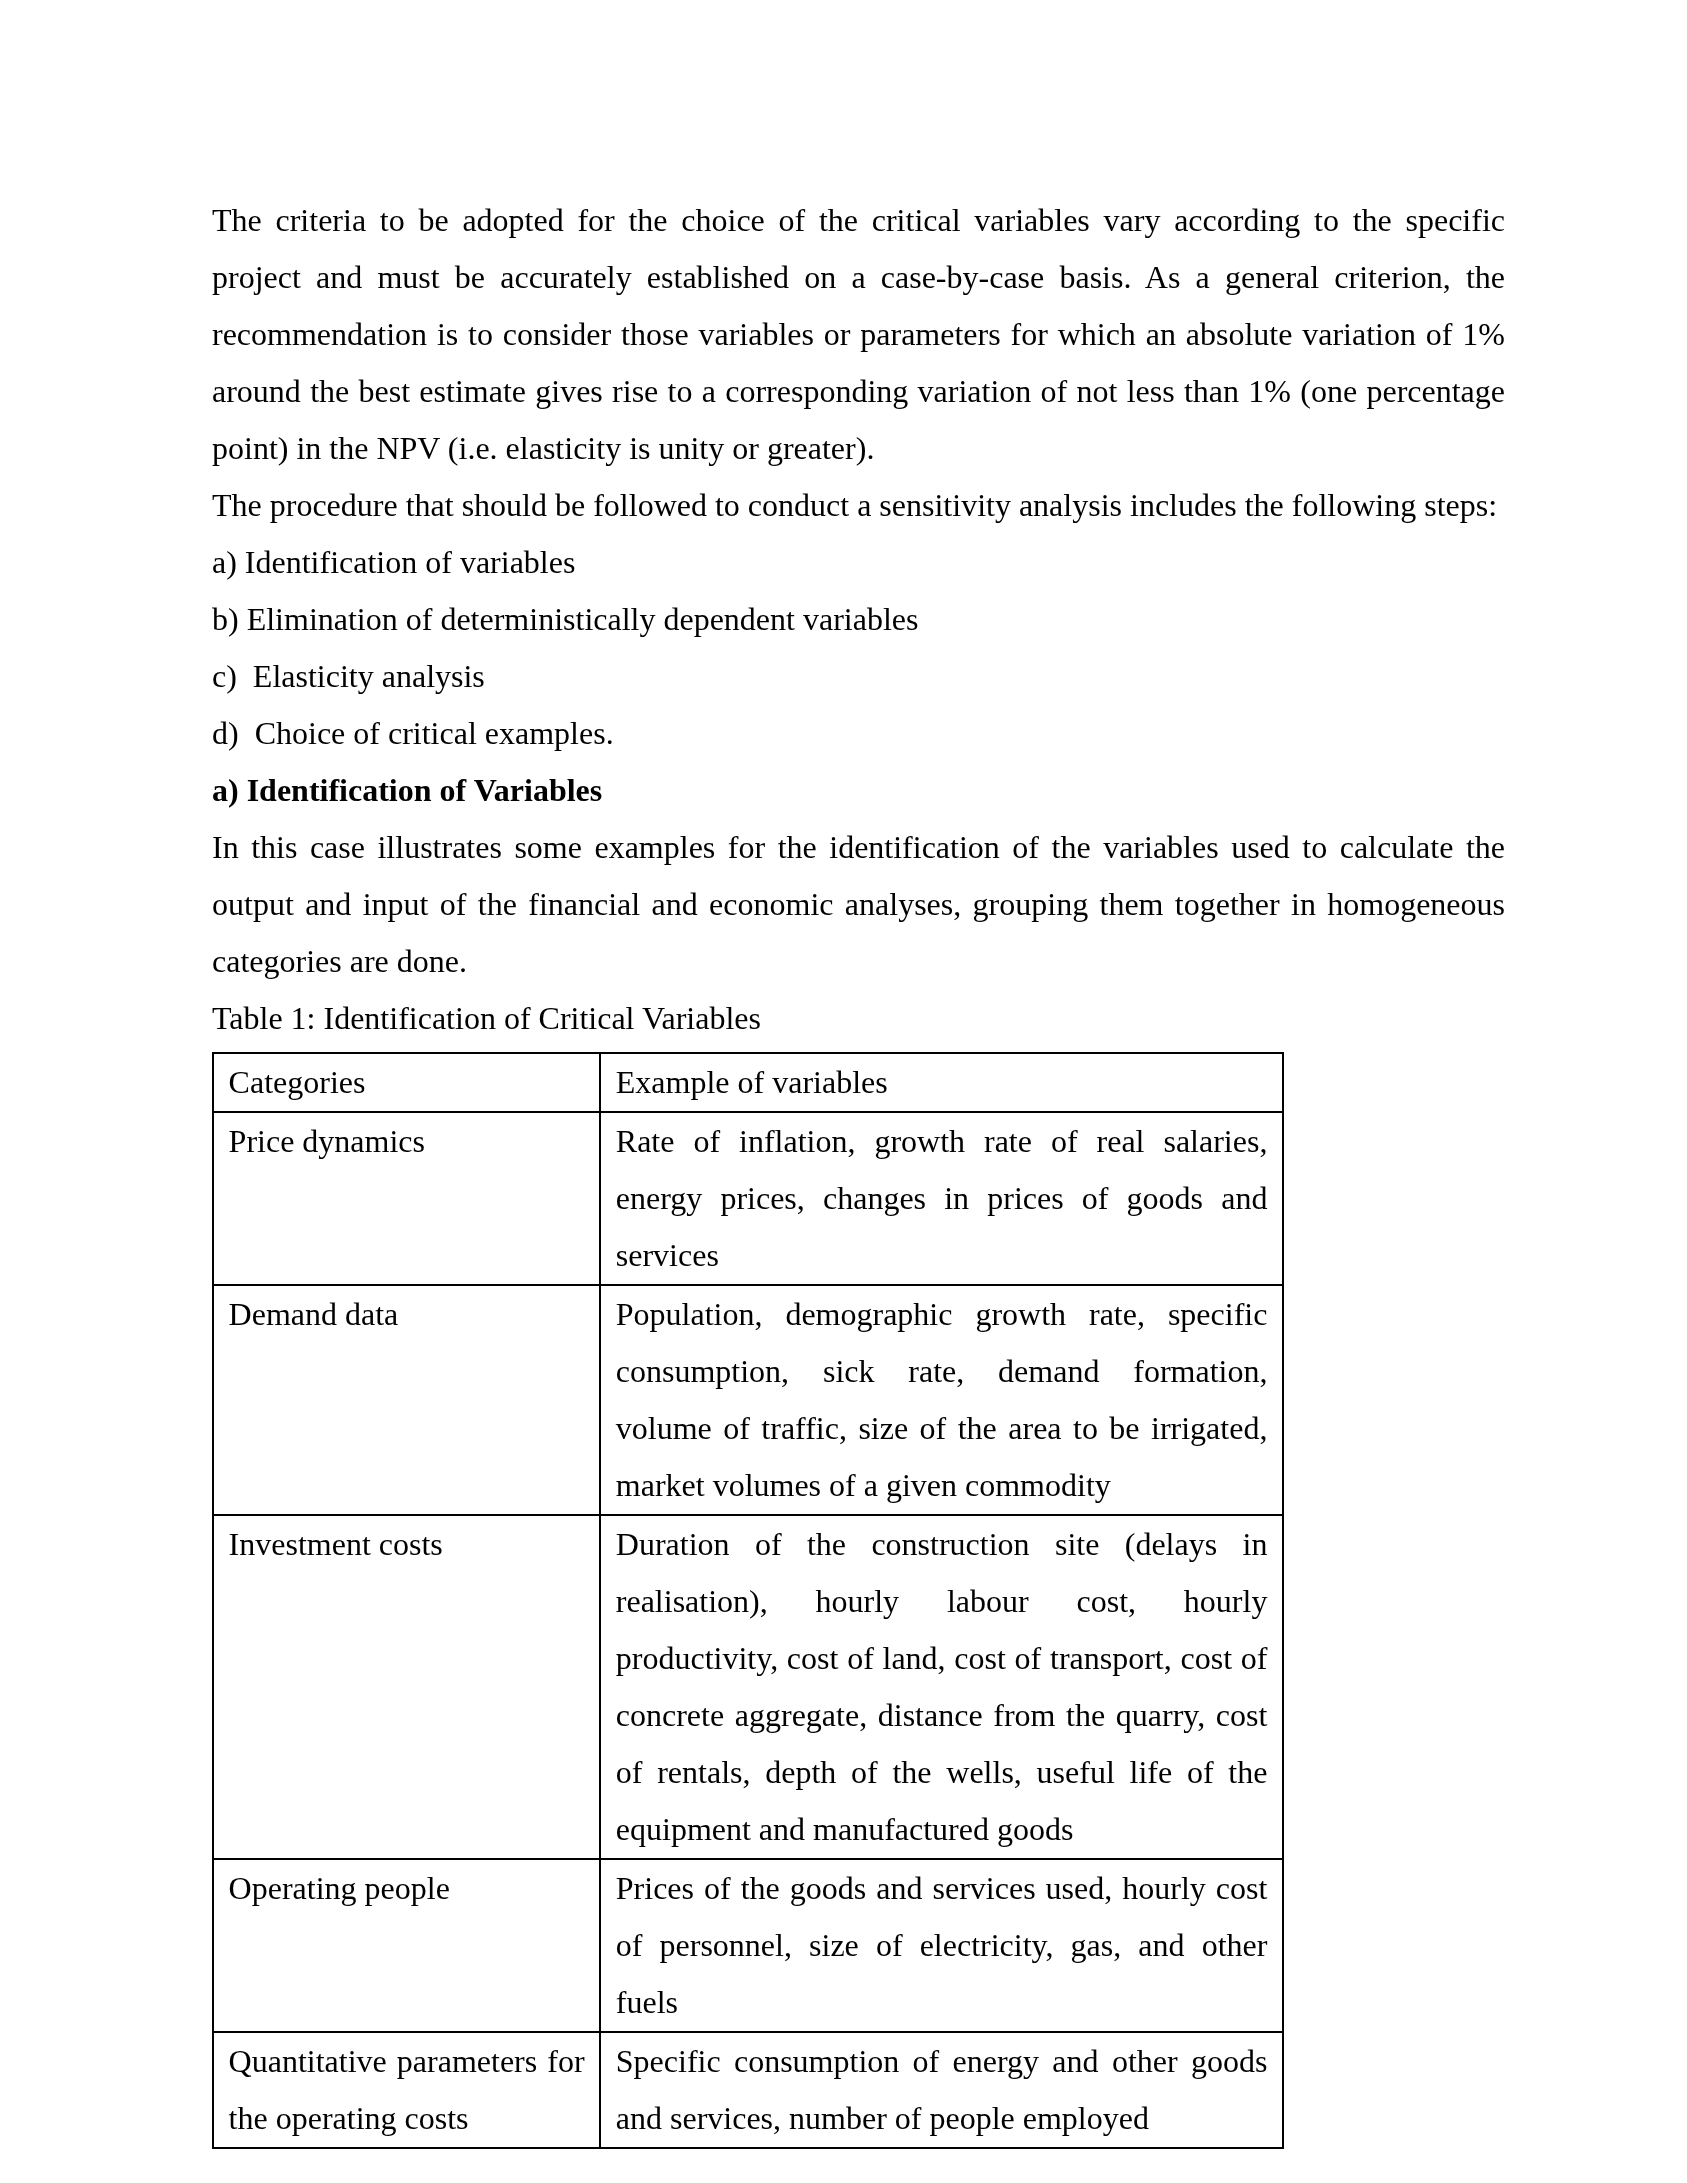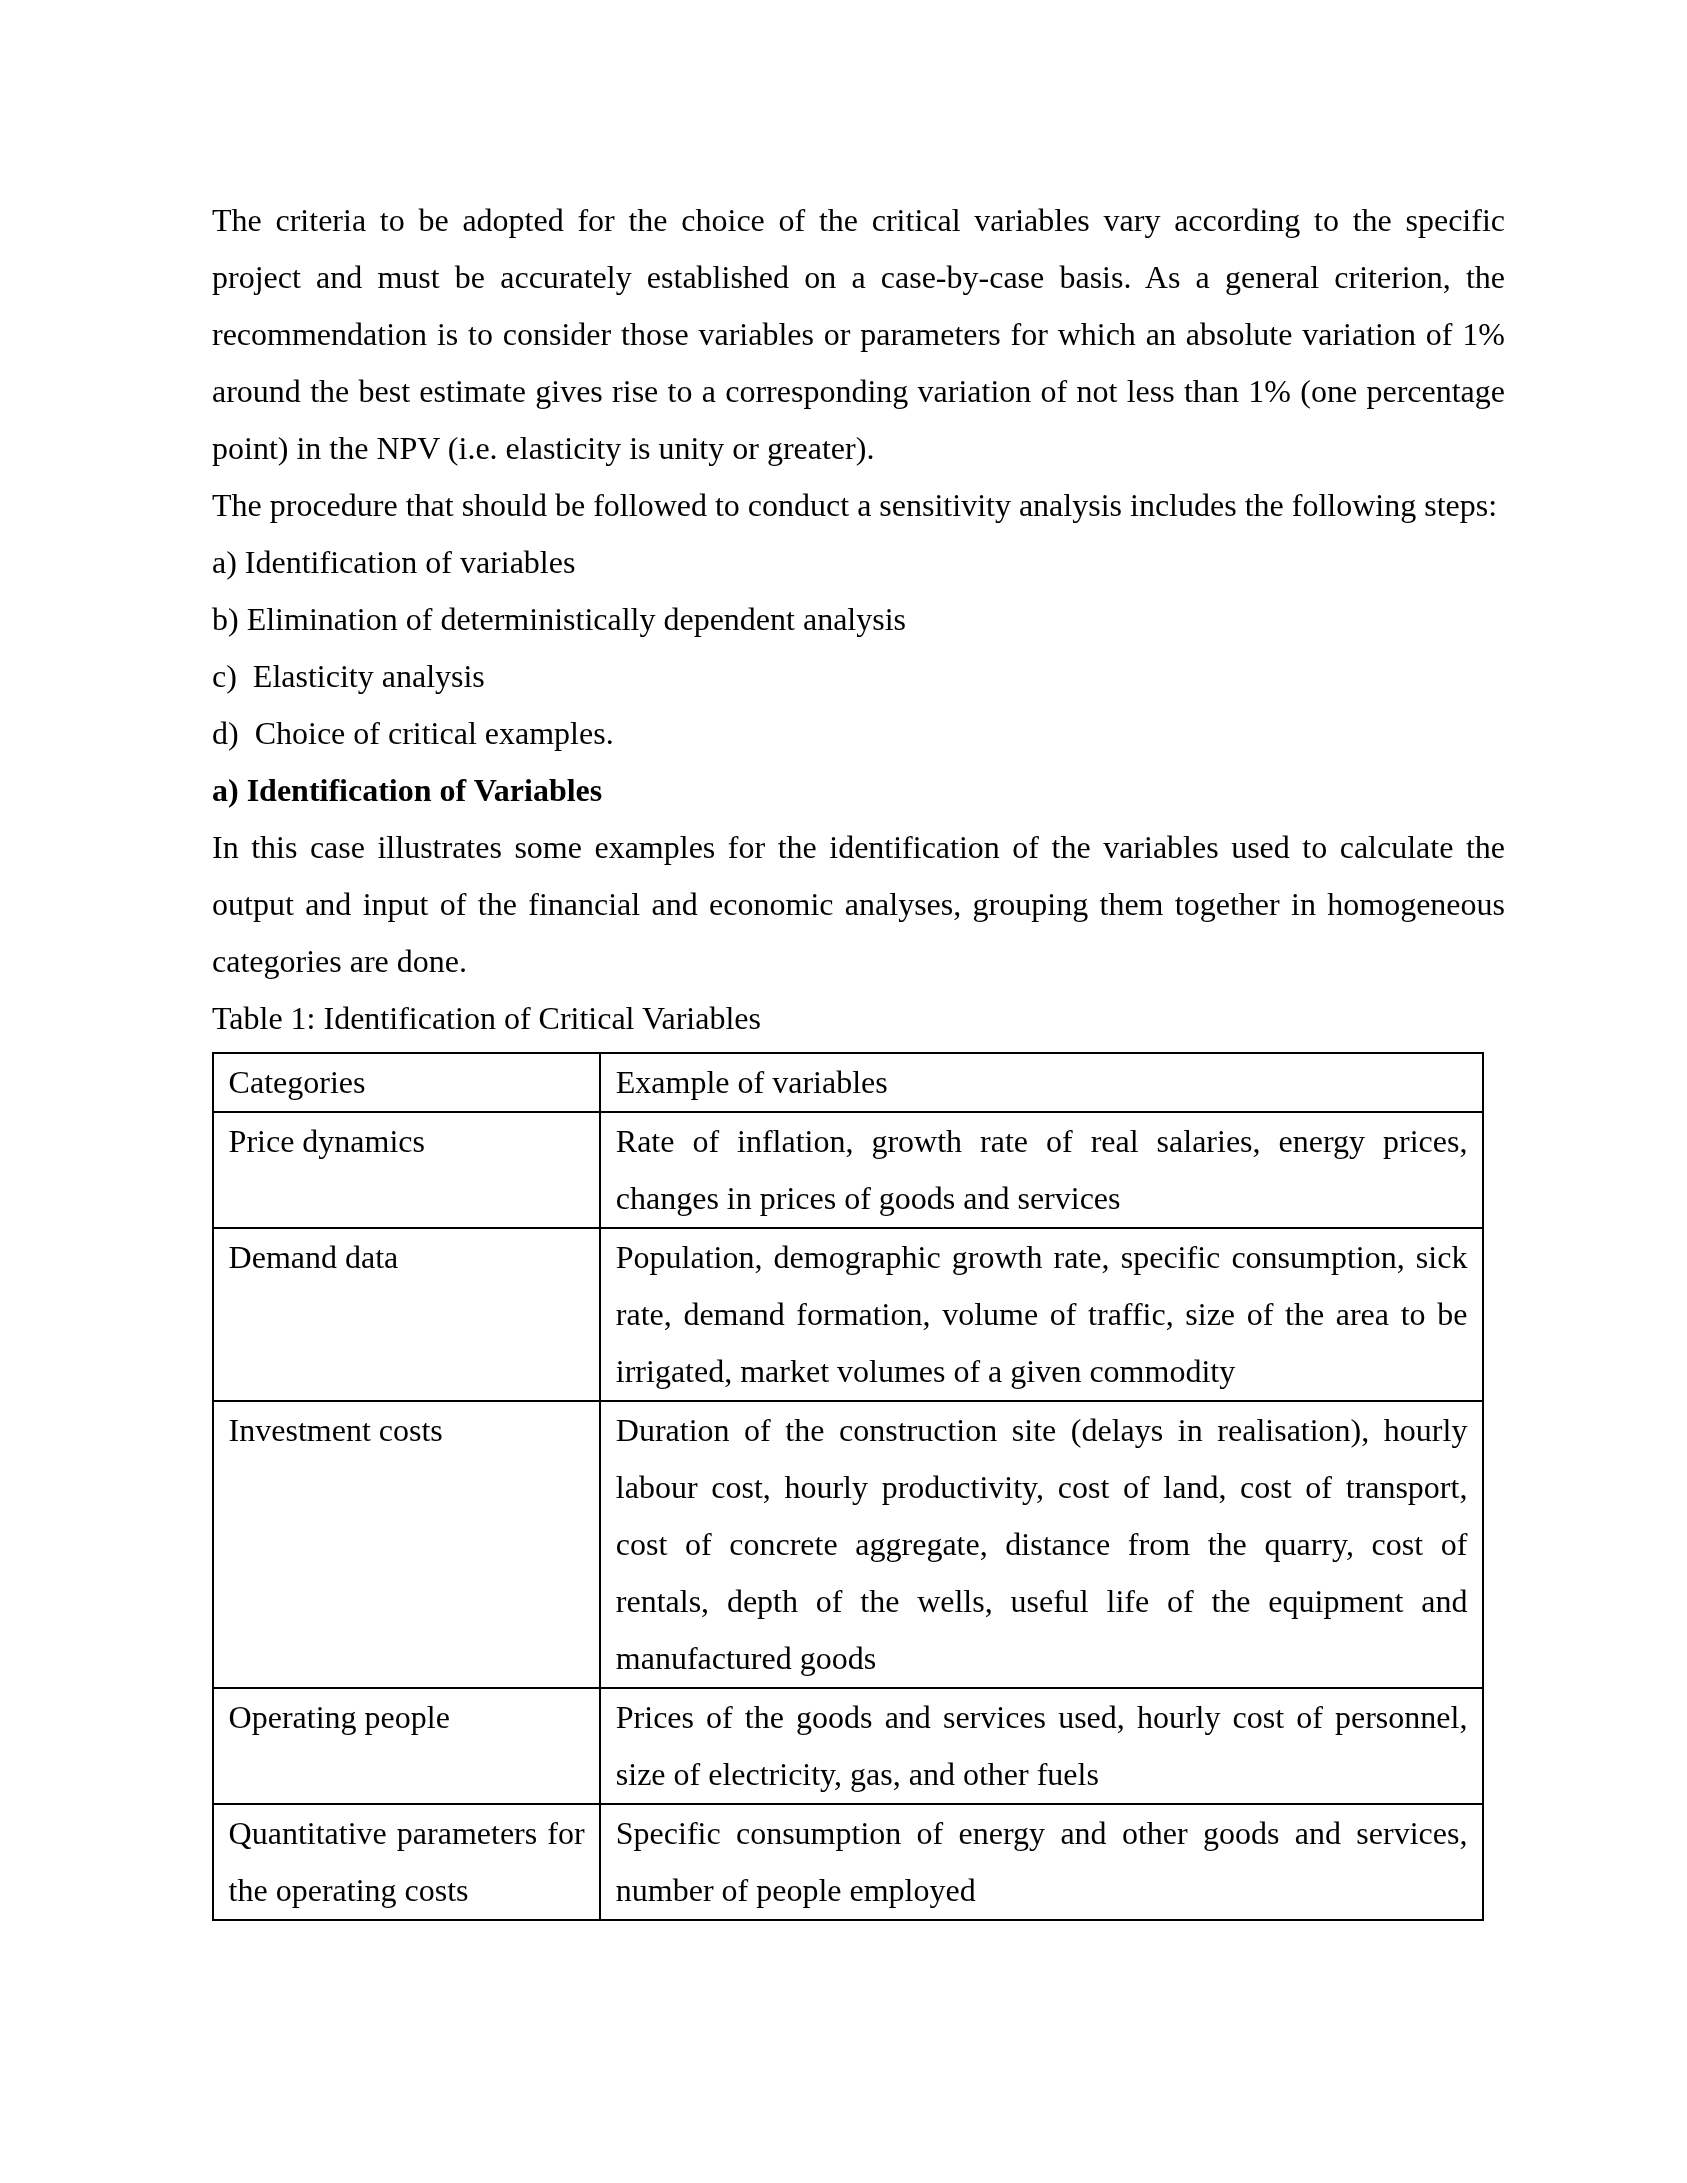--- a/index.html
+++ b/index.html
@@ -39,21 +39,21 @@
       font-weight: bold;
       margin: 0;
     }
     .caption {
       font-size: 32px;
       line-height: 57px;
       margin: 0;
     }
     table.crit {
       border-collapse: collapse;
-      width: 1272px;
+      width: 1072px;
       margin-top: 5.3px;
       font-size: 32px;
       line-height: 57px;
     }
     table.crit td {
       border: 2px solid #000000;
       vertical-align: top;
       padding: 0 14.6px 0 14.6px;
     }
     table.crit td.cat {
@@ -69,21 +69,21 @@
 <body>
 
 <div class="page">
 
   <p class="para">The criteria to be adopted for the choice of the critical variables vary according to the specific project and must be accurately established on a case-by-case basis. As a general criterion, the recommendation is to consider those variables or parameters for which an absolute variation of 1% around the best estimate gives rise to a corresponding variation of not less than 1% (one percentage point) in the NPV (i.e. elasticity is unity or greater).</p>
 
   <p class="para">The procedure that should be followed to conduct a sensitivity analysis includes the following steps:</p>
 
   <div>
     <p class="list-item">a) Identification of variables</p>
-    <p class="list-item">b) Elimination of deterministically dependent analysis</p>
+    <p class="list-item">b) Elimination of deterministically dependent variables</p>
     <p class="list-item" style="white-space: pre;">c)  Elasticity analysis</p>
     <p class="list-item" style="white-space: pre;">d)  Choice of critical examples.</p>
   </div>
 
   <p class="heading">a) Identification of Variables</p>
 
   <p class="para">In this case illustrates some examples for the identification of the variables used to calculate the output and input of the financial and economic analyses, grouping them together in homogeneous categories are done.</p>
 
   <p class="caption">Table 1: Identification of Critical Variables</p>
 

